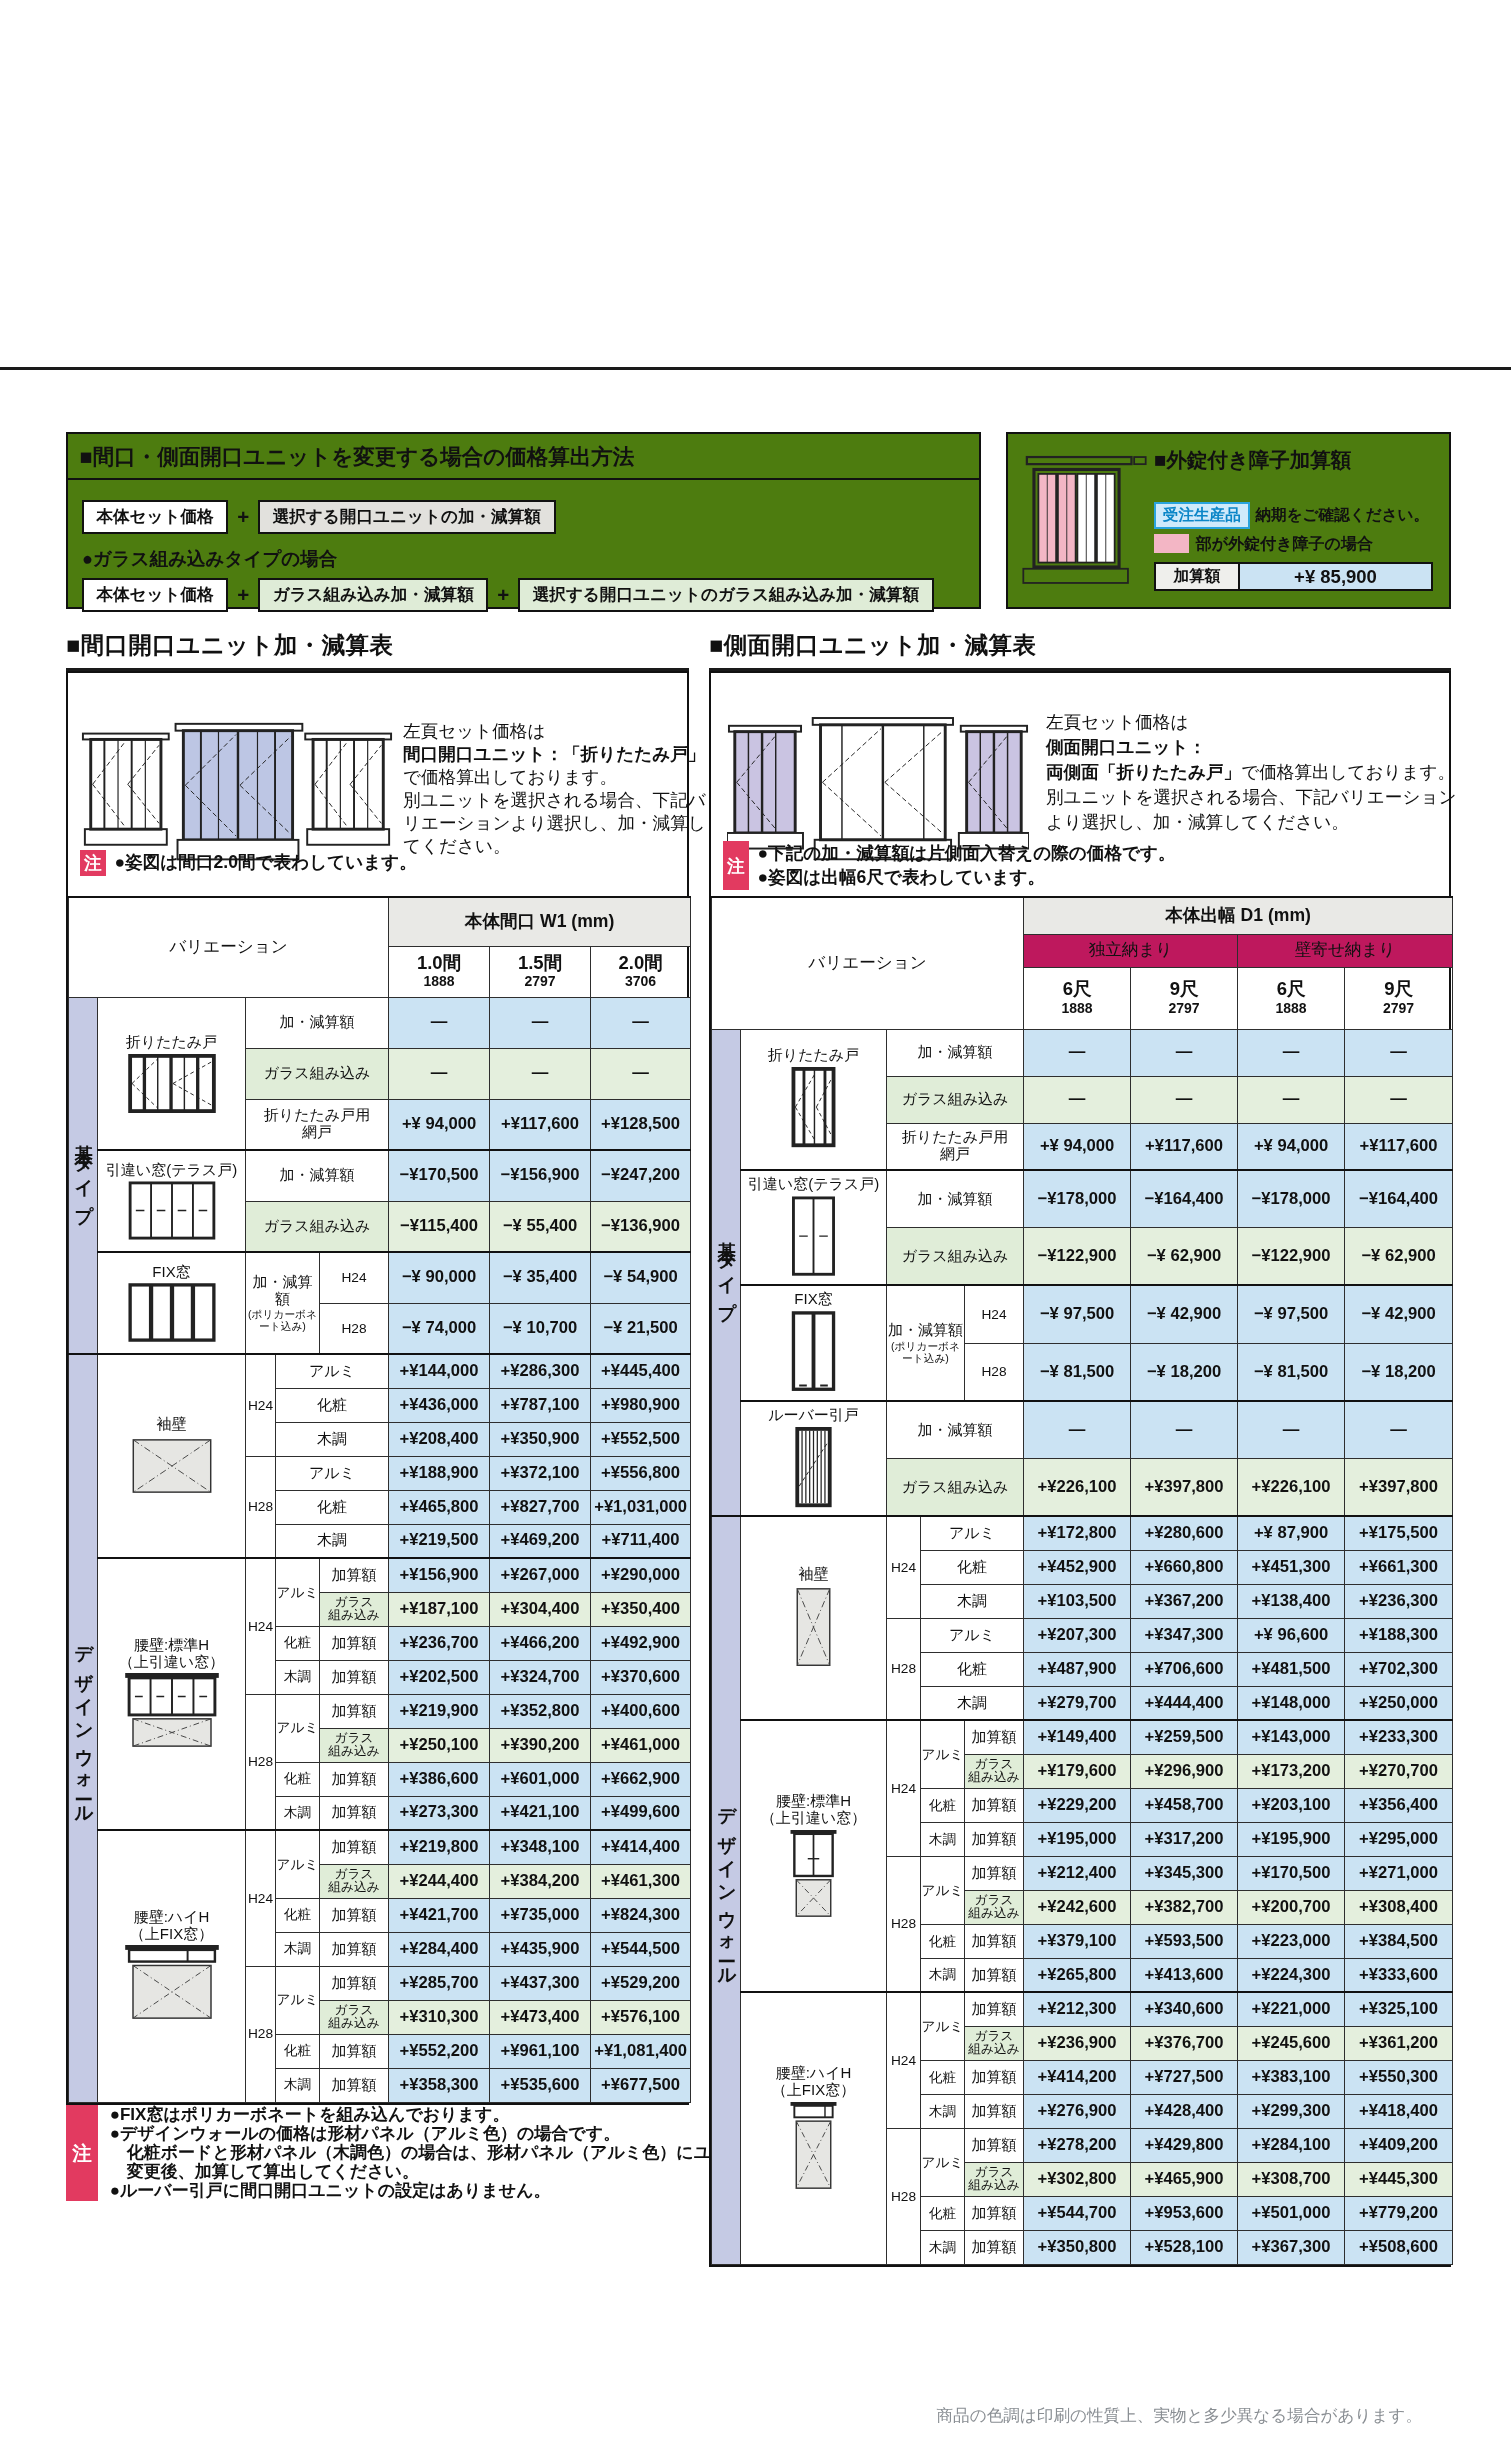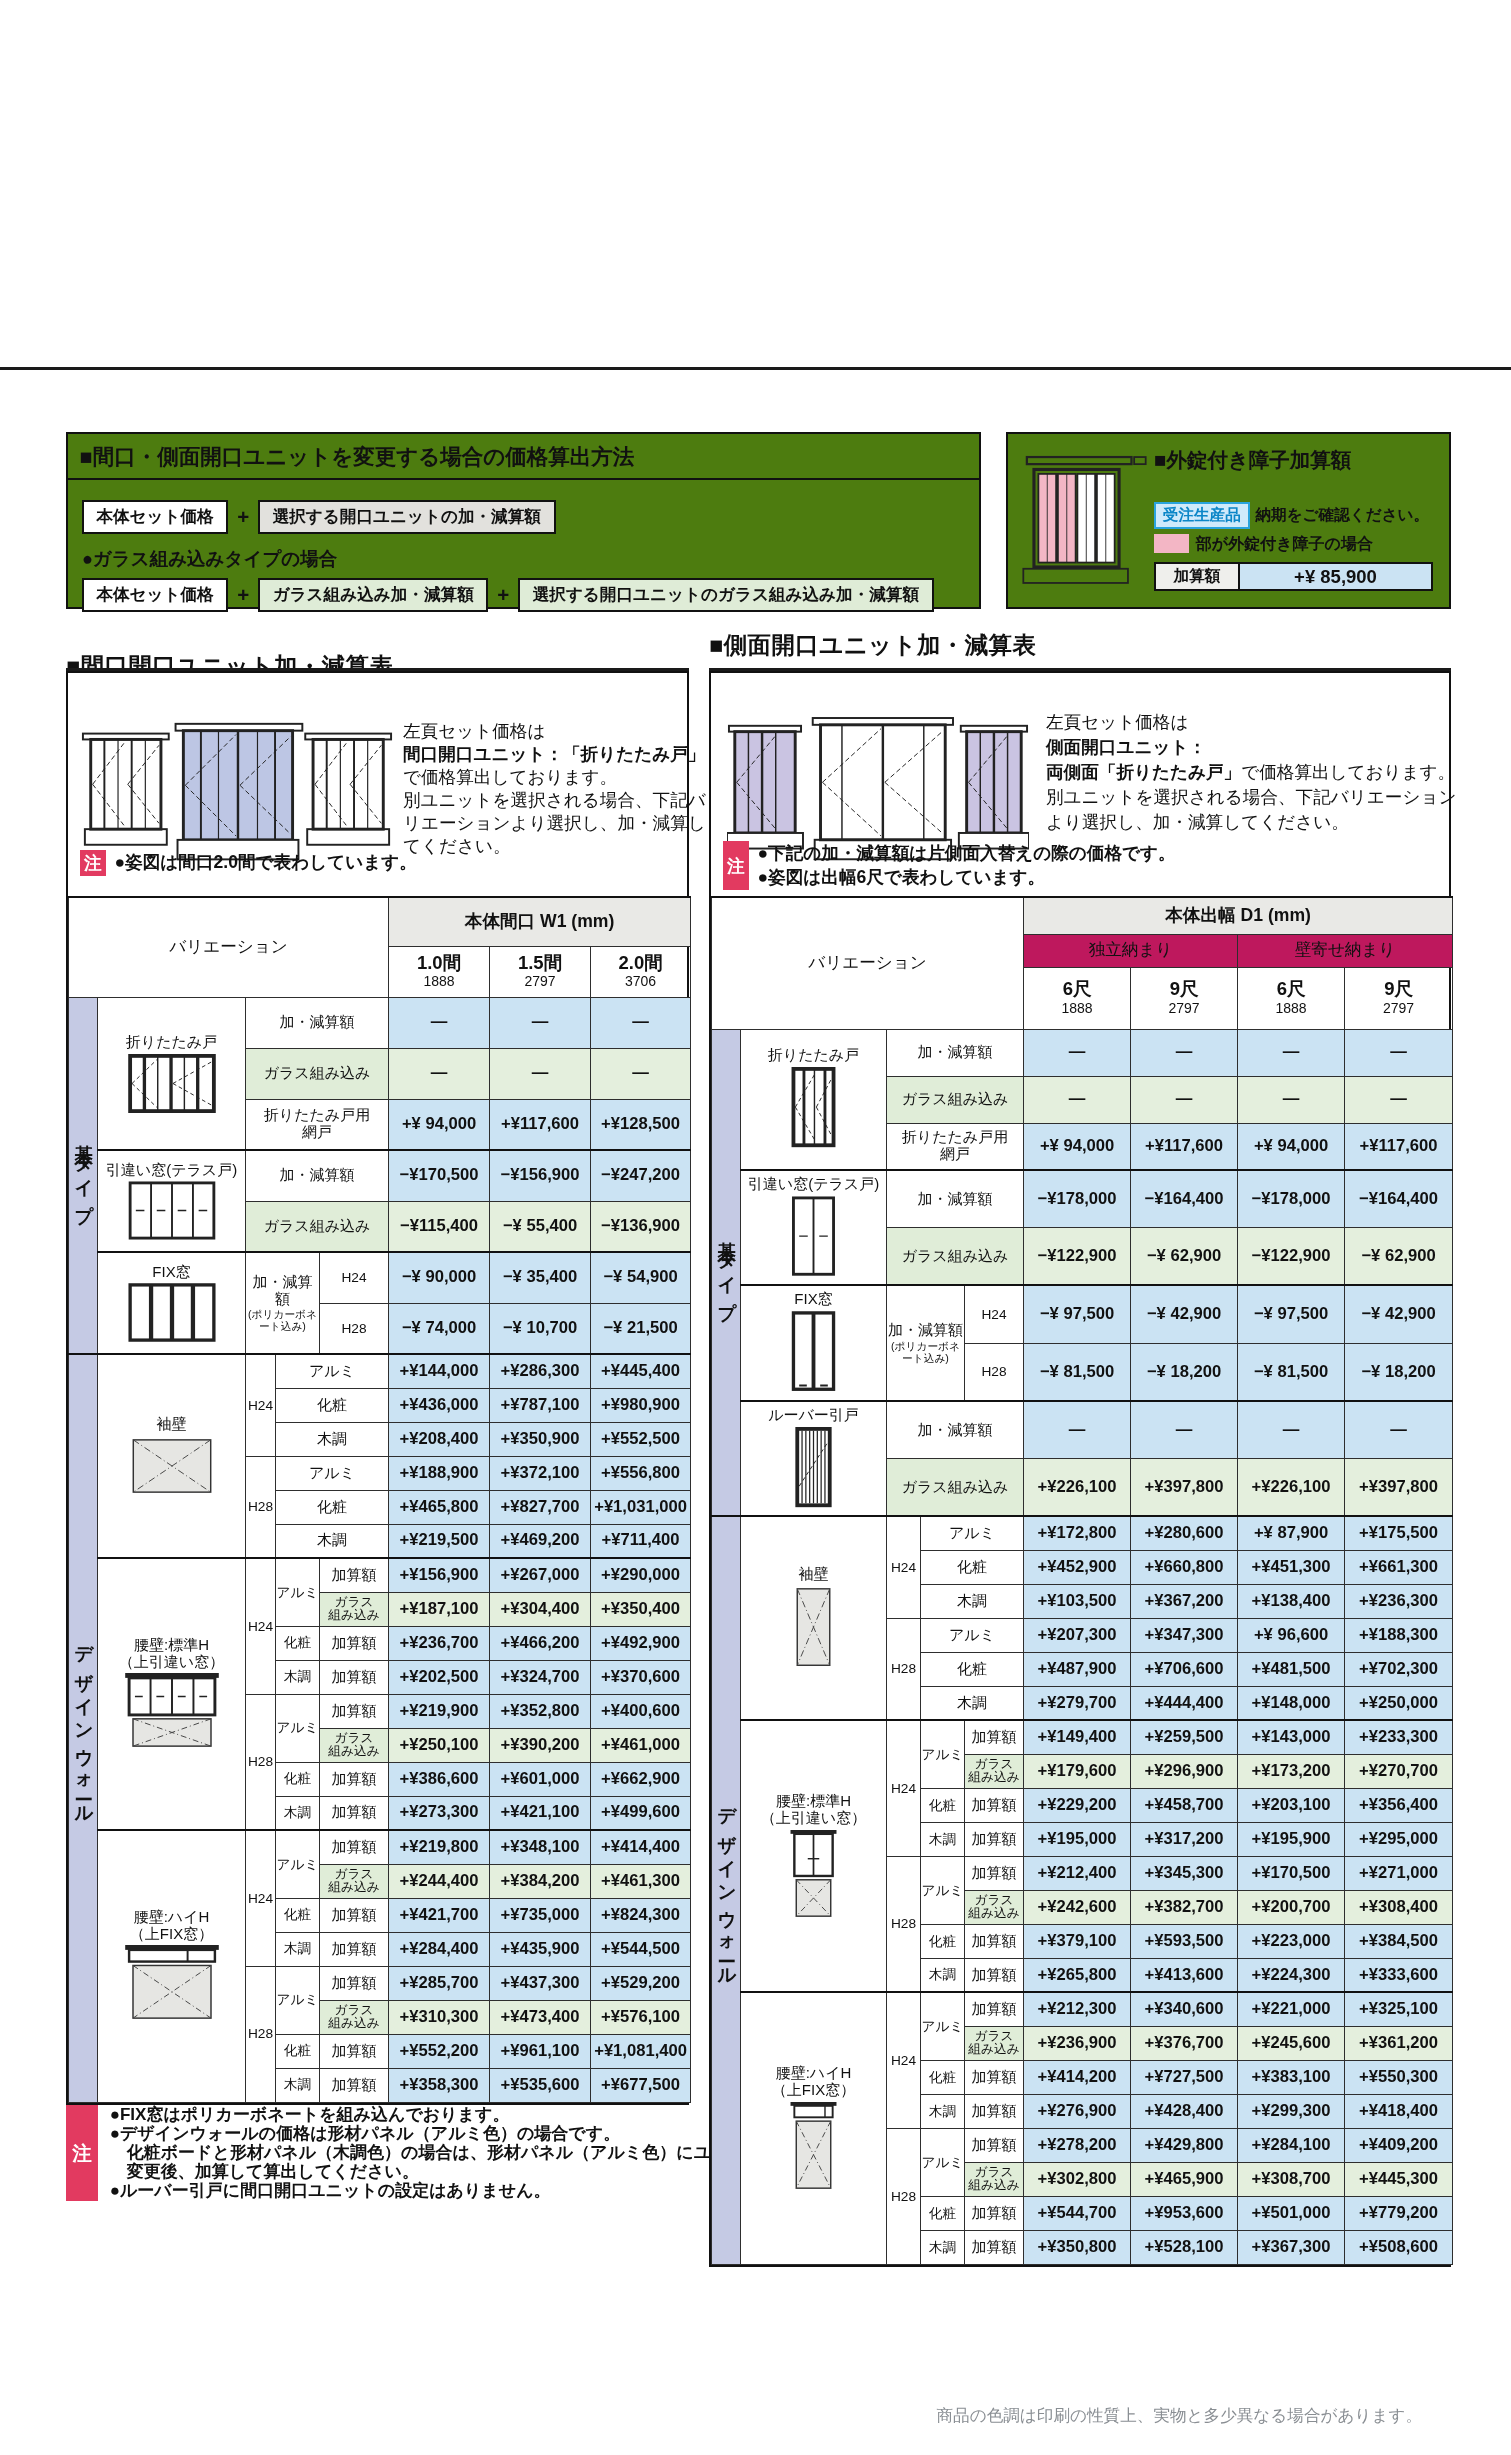--- a/index.html
+++ b/index.html
@@ -61,21 +61,21 @@
   .grid td.grp{background:#c5cae4;}
   .grid td.grp .ct{writing-mode:vertical-rl;text-orientation:upright;letter-spacing:4.9px;
                    font-size:18.5px;font-weight:bold;display:inline-block;}
   .grid td .t2{font-size:10.7px;font-weight:normal;margin-top:1px;}
   .grid td.var .ct{margin-top:4.9px;}
   .iconwrap{margin:2.9px auto 4.9px;line-height:0;}
   .grid td.hvar{font-size:16.6px;background:#fff;}
   .grid td.hspan{background:#e9e9e6;font-weight:bold;font-size:17.6px;}
   .grid td.hgrp{font-size:16.6px;background:#be185d;}
   .grid .hsz{font-weight:bold;font-size:18.5px;}
-  .grid .hmm{font-size:14px;}
+  .grid .hmm{font-size:14px;font-weight:bold;}
 
   
   #footnotes{display:flex;gap:11.7px;align-items:stretch;}
   #footnotes .flines div{font-size:17px;line-height:19px;font-weight:bold;white-space:nowrap;}
   #pageFooter{color:#898e93;font-size:16.6px;white-space:nowrap;}
 </style>
 </head>
 <body>
 
 <div id="page">
@@ -126,21 +126,21 @@
     <div class="pinkrow">
       <span class="swatch"></span>
       <span class="pinktext">部が外錠付き障子の場合</span>
     </div>
     <div class="minitbl">
       <span class="mlab">加算額</span>
       <span class="mval">+¥ 85,900</span>
     </div>
   </div>
 
-  <div class="abs sectitle" style="left:66px;top:650px;">■間口開口ユニット加・減算表</div>
+  <div class="abs sectitle" style="left:66px;top:629px;">■間口開口ユニット加・減算表</div>
   <div class="abs rule" style="left:66px;top:668px;width:623px;height:2.9px;"></div>
 
   <div class="abs tblbox" style="left:66px;top:671px;width:623px;">
     <div class="ttop">
       <div class="abs" style="left:11.7px;top:39px;">
         <svg width="314" height="168" viewBox="0 0 322 172">
           <g stroke="#222" fill="none">
             <rect x="3" y="22" width="88" height="6" stroke-width="2"></rect>
             <rect x="11" y="28" width="72" height="92" stroke-width="3"></rect>
             <line x1="25" y1="28" x2="25" y2="120" stroke-width="2"></line>

